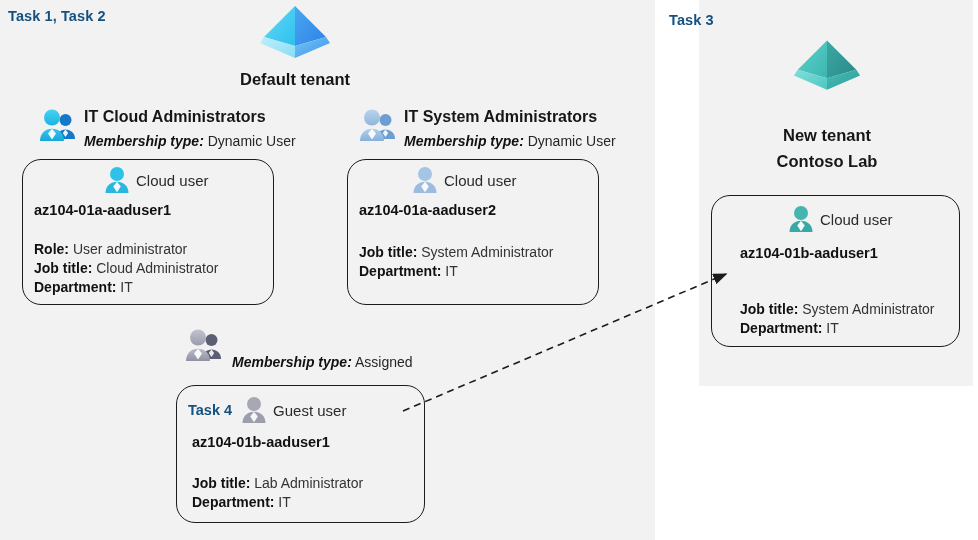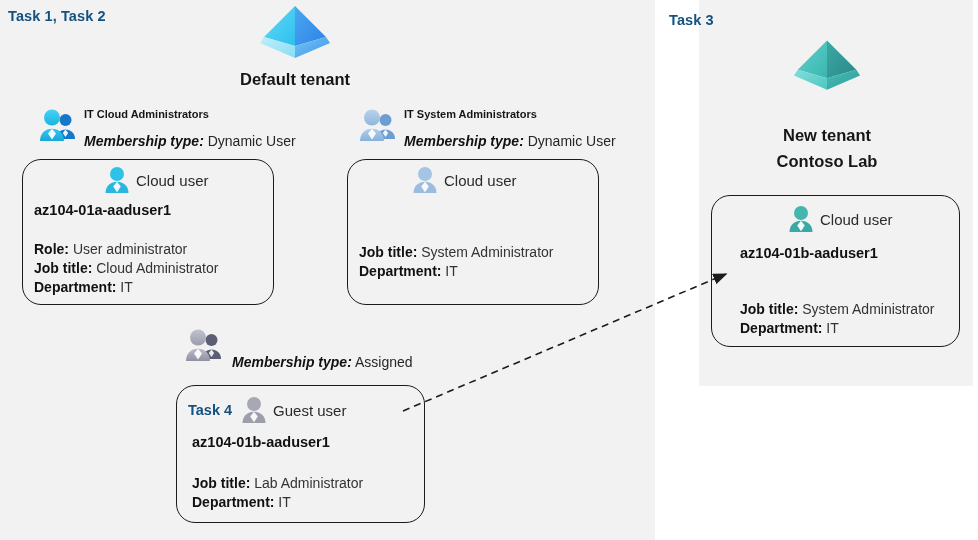--- a/index.html
+++ b/index.html
@@ -38,21 +38,21 @@
     font-weight: bold;
     font-size: 16.5px;
     color: #161616;
     white-space: nowrap;
     text-align: center;
   }
 
   .group-title {
     position: absolute;
     font-weight: bold;
-    font-size: 11px;
+    font-size: 16px;
     color: #161616;
     white-space: nowrap;
   }
   .group-sub {
     position: absolute;
     font-size: 14px;
     color: #262626;
     white-space: nowrap;
   }
   .group-sub b { color: #111; font-style: italic; }
@@ -245,20 +245,21 @@
 
   <div class="card" style="left:347px; top:159px; width:252px; height:146px;"></div>
   <div class="card-head" style="left:412px; top:166px;">
     <svg class="icon-user" width="26" height="28" viewBox="0 0 26 28">
       <circle cx="13" cy="8" r="7" fill="#a6c4e3"></circle>
       <path d="M1.5 27c0-7 5.2-11.2 11.5-11.2S24.5 20 24.5 27z" fill="#9cbcdf"></path>
       <path d="M13 15.8 L9.2 20.4 L13 26.2 L16.8 20.4 Z" fill="#ffffff" opacity="0.93"></path>
     </svg>
     <span class="role-text">Cloud user</span>
   </div>
+  <div class="card-name" style="left:359px; top:202px;">az104-01a-aaduser2</div>
   <div class="attr-list" style="left:359px; top:243px;">
     <div><span class="k">Job title:</span>
       <span class="v">System Administrator</span></div>
     <div><span class="k">Department:</span>
       <span class="v">IT</span></div>
   </div>
 
   <svg class="icon-group" style="left:184px; top:327px;" width="40" height="38" viewBox="0 0 40 38">
     <defs>
       <linearGradient id="g3h" x1="0" y1="0" x2="0" y2="1">

